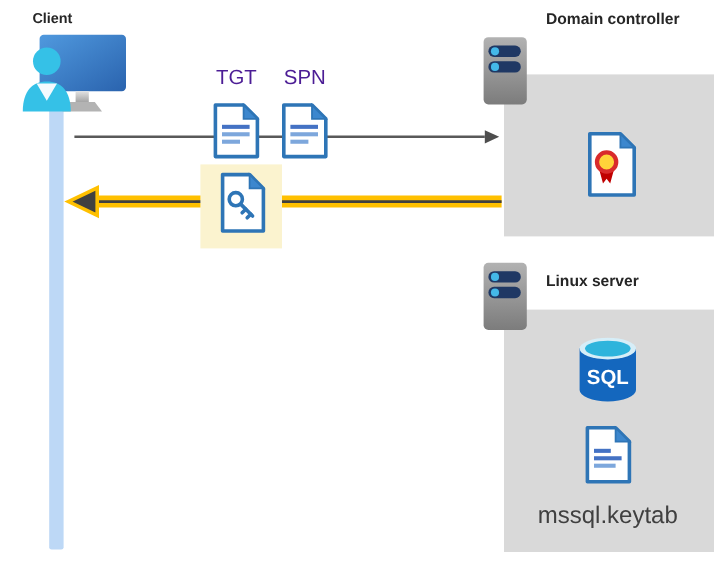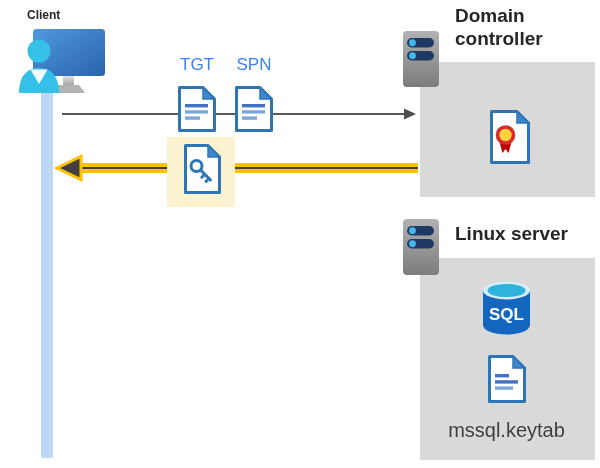--- a/index.html
+++ b/index.html
@@ -4,24 +4,24 @@
 <style>
   html,body{margin:0;padding:0;}
   body{
     width:600px;height:468px;position:relative;overflow:hidden;
     background:#ffffff;
     font-family:"Liberation Sans", sans-serif;
   }
   .abs{position:absolute;}
   .graybox{background:#D9D9D9;}
   .title{
-    font-weight:bold;font-size:19px;line-height:23px;color:#262626;
+    font-weight:bold;font-size:13px;line-height:23px;color:#262626;
   }
   .smalllabel{
-    font-size:17px;color:#3b82f6;text-align:center;
+    font-size:17px;color:#4c1d95;text-align:center;
   }
   .filelabel{
     font-size:20px;color:#404040;text-align:center;
   }
   svg{display:block;}
 </style>
 </head>
 <body>
 
 <div class="abs graybox" style="left:420px;top:62px;width:175px;height:135px;"></div>

